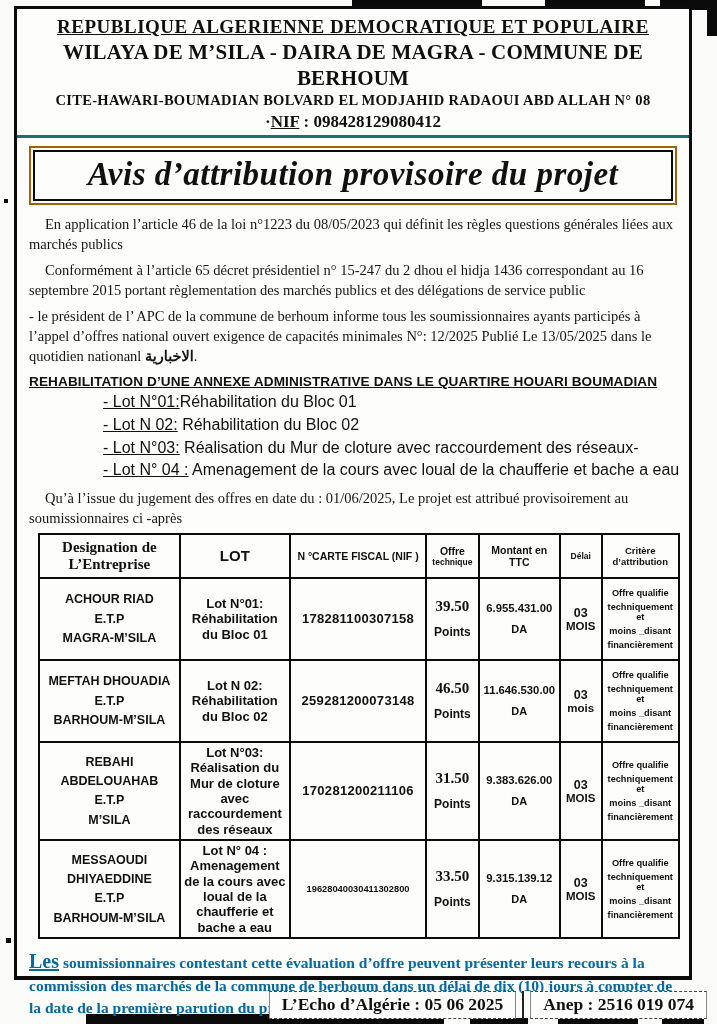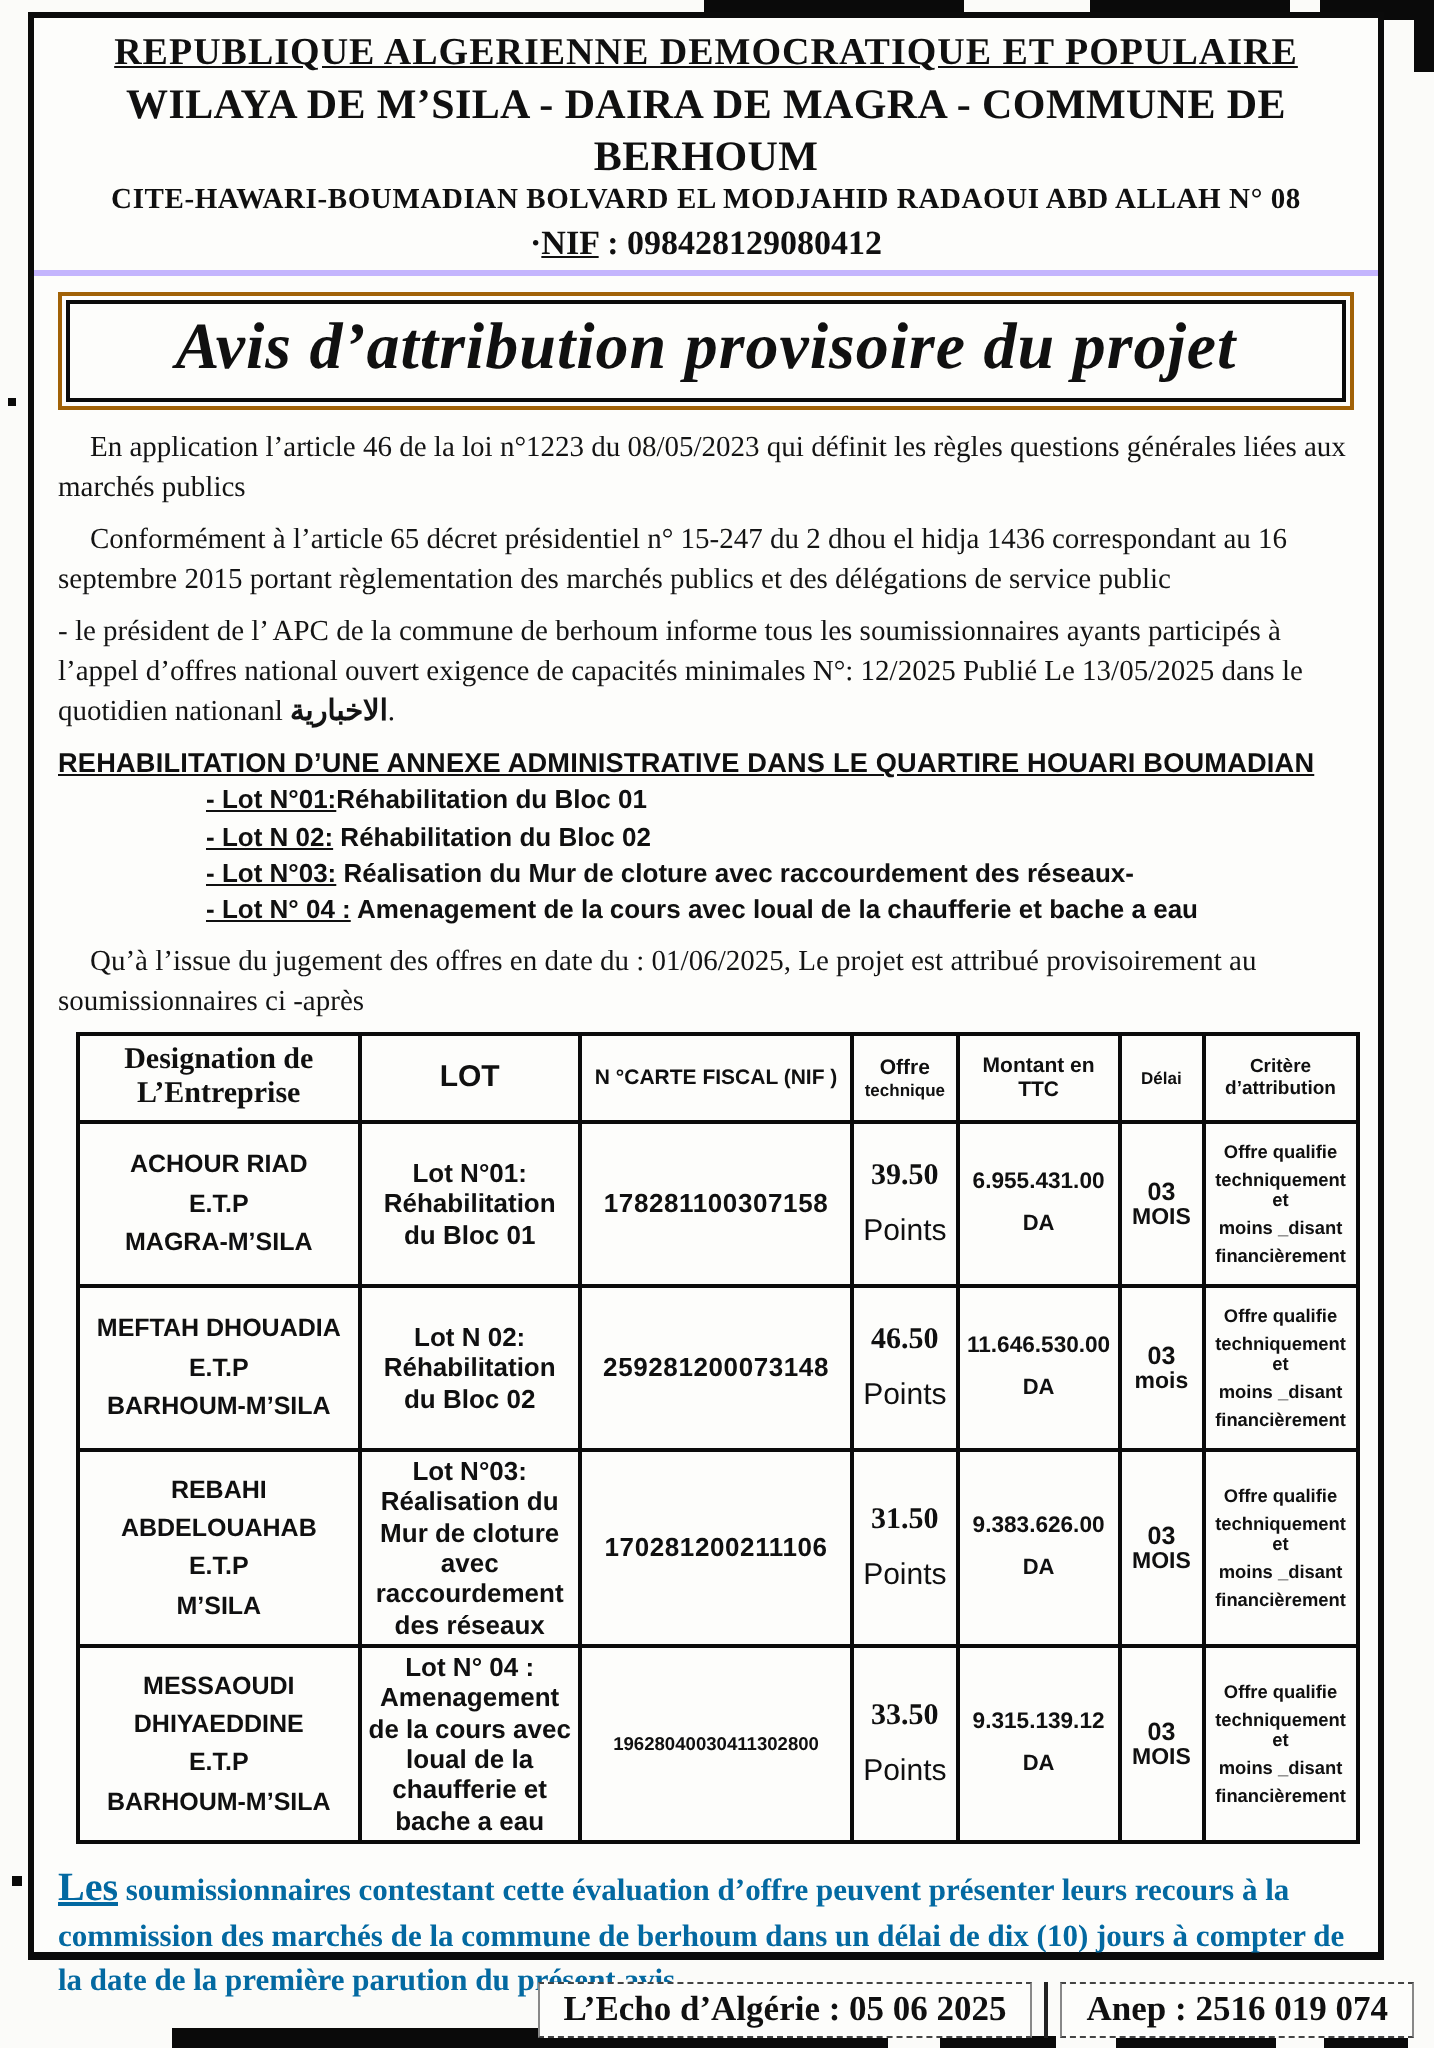--- a/index.html
+++ b/index.html
@@ -1,59 +1,59 @@
 <!DOCTYPE html>
 <html><head>
 <meta charset="utf-8">
 <style>
   html,body{margin:0;padding:0;background:#e8e8e8;}
   .page{position:relative;width:717px;height:1024px;background:#fbfbf9;overflow:hidden;
         font-family:"Liberation Serif", serif;color:#101010;}
   .frame{position:absolute;left:14px;top:6px;width:678px;height:974px;
          border:3px solid #0b0b0b;border-bottom-width:4px;box-sizing:border-box;background:#fdfdfb;}
   
-  .hdr{text-align:center;padding:7px 6px 3px 6px;border-bottom:3px solid #c4b5fd;}
+  .hdr{text-align:center;padding:7px 6px 3px 6px;border-bottom:3px solid #0f766e;}
   .h1{font-size:19px;font-weight:bold;letter-spacing:.5px;text-decoration:underline;line-height:1.2;}
   .h2{font-size:21px;font-weight:bold;line-height:1.25;letter-spacing:.2px;}
   .h3{font-size:14.5px;font-weight:bold;line-height:1.35;letter-spacing:.3px;}
   .h4{font-size:17px;font-weight:bold;line-height:1.25;}
   .h4 .nif{text-decoration:underline;}
   
   .titlebox{margin:8px 12px 0 12px;border:2px solid #a16207;padding:2px;}
   .titlebox-inner{border:2px solid #0b0b0b;text-align:center;padding:4px 2px 6px 2px;}
   .doc-title{font-size:33px;font-weight:bold;font-style:italic;letter-spacing:.5px;white-space:nowrap;}
   
   .para{font-size:14.5px;line-height:1.38;margin:6px 12px 0 12px;color:#141414;}
   .para.first{margin-top:9px;}
   .indent{text-indent:16px;}
   .arabic{font-weight:bold;}
   
   .lots-heading{margin:8px 10px 0 12px;font-family:"Liberation Sans",sans-serif;
      font-size:13.6px;font-weight:bold;text-decoration:underline;letter-spacing:.1px;white-space:nowrap;}
-  .lot-list{margin:2px 0 0 86px;font-family:"Liberation Sans",sans-serif;font-size:13px;font-weight:bold;}
+  .lot-list{margin:2px 0 0 86px;font-family:"Liberation Sans",sans-serif;font-size:16px;font-weight:normal;}
   .lot-item{line-height:1.42;}
   .lot-label{text-decoration:underline;}
   
   table.tbl{border-collapse:collapse;table-layout:fixed;width:642px;margin:5px 0 0 21px;
             font-family:"Liberation Sans",sans-serif;}
   .tbl th,.tbl td{border:2.5px solid #0b0b0b;text-align:center;vertical-align:middle;
                   padding:2px 2px;overflow:hidden;}
   .tbl thead th{height:38px;}
   .th-ent{font-family:"Liberation Serif",serif;font-size:15px;font-weight:bold;line-height:1.15;}
   .th-lot{font-size:15px;font-weight:bold;}
   .th-nif{font-size:10.5px;font-weight:bold;}
   .th-2l .a{font-size:10.5px;font-weight:bold;}
   .th-2l .b{font-size:8.5px;font-weight:bold;}
   .th-sm{font-size:8.5px;font-weight:bold;}
   .ent div{font-size:12.5px;font-weight:bold;line-height:1.15;margin:5px 0;}
   .lotcell div{font-size:13px;font-weight:bold;line-height:1.18;}
   .nifcell{font-size:13px;font-weight:bold;letter-spacing:.3px;}
   .nifcell.small{font-size:9.3px;letter-spacing:0;}
   .offre .val{font-family:"Liberation Serif",serif;font-size:15px;font-weight:bold;margin-bottom:10px;}
-  .offre .unit{font-size:15px;font-weight:normal;}
+  .offre .unit{font-size:12px;font-weight:bold;}
   .montant .val{font-size:11.3px;font-weight:bold;margin-bottom:9px;}
   .montant .unit{font-size:11px;font-weight:bold;}
   .delai .val{font-size:12.5px;font-weight:bold;}
   .delai .unit{font-size:11.5px;font-weight:bold;}
   .critere div{font-size:9.2px;font-weight:bold;line-height:1.1;margin:4px 0;}
   .r1{height:82px;}.r2{height:82px;}.r3{height:88px;}.r4{height:84px;}
   
   .closing{margin:8px 14px 0 12px;font-size:15.5px;font-weight:bold;line-height:1.42;color:#0369a1;}
   .closing .lead{font-size:20px;text-decoration:underline;}
   

